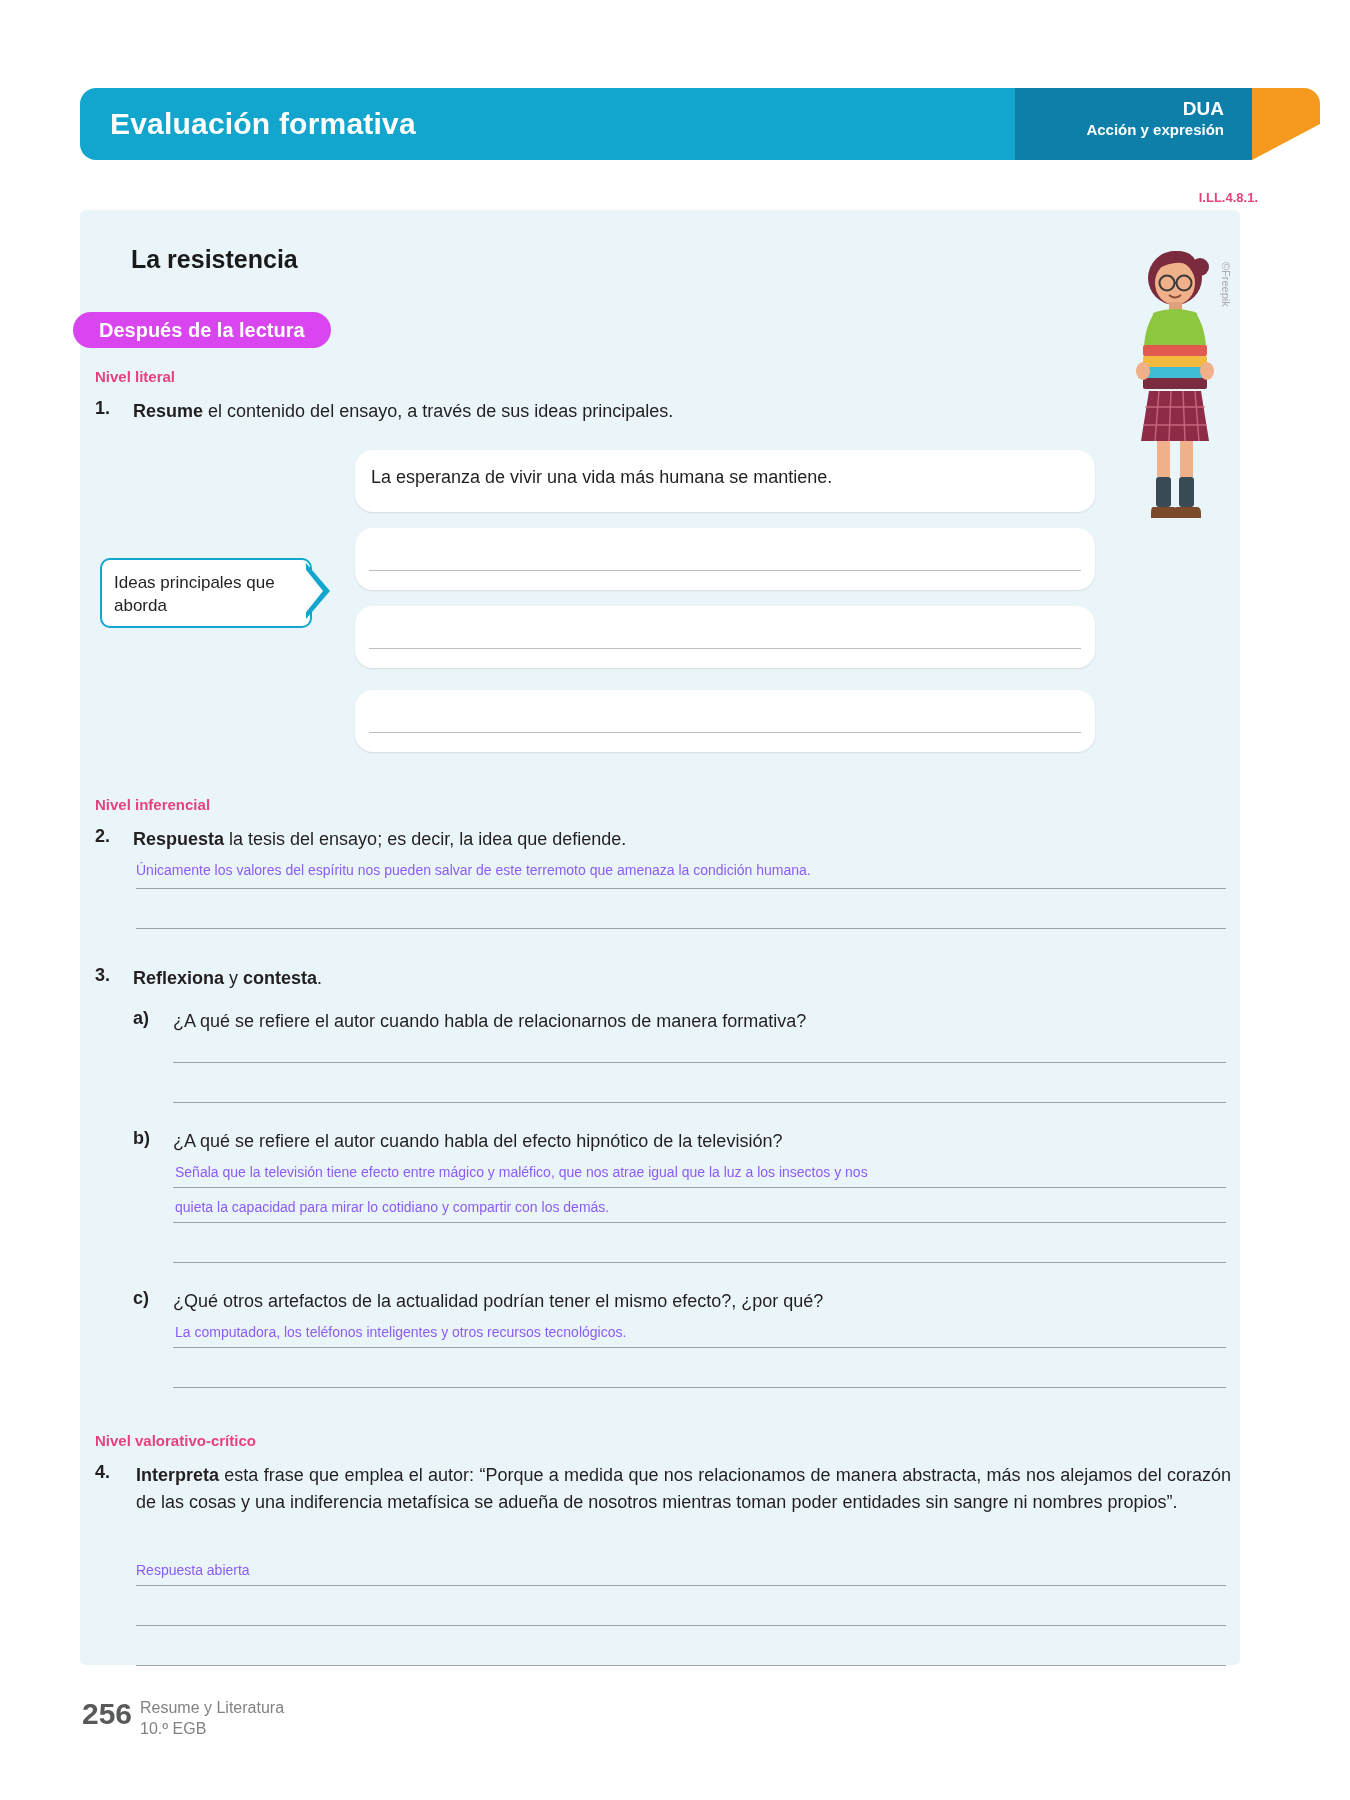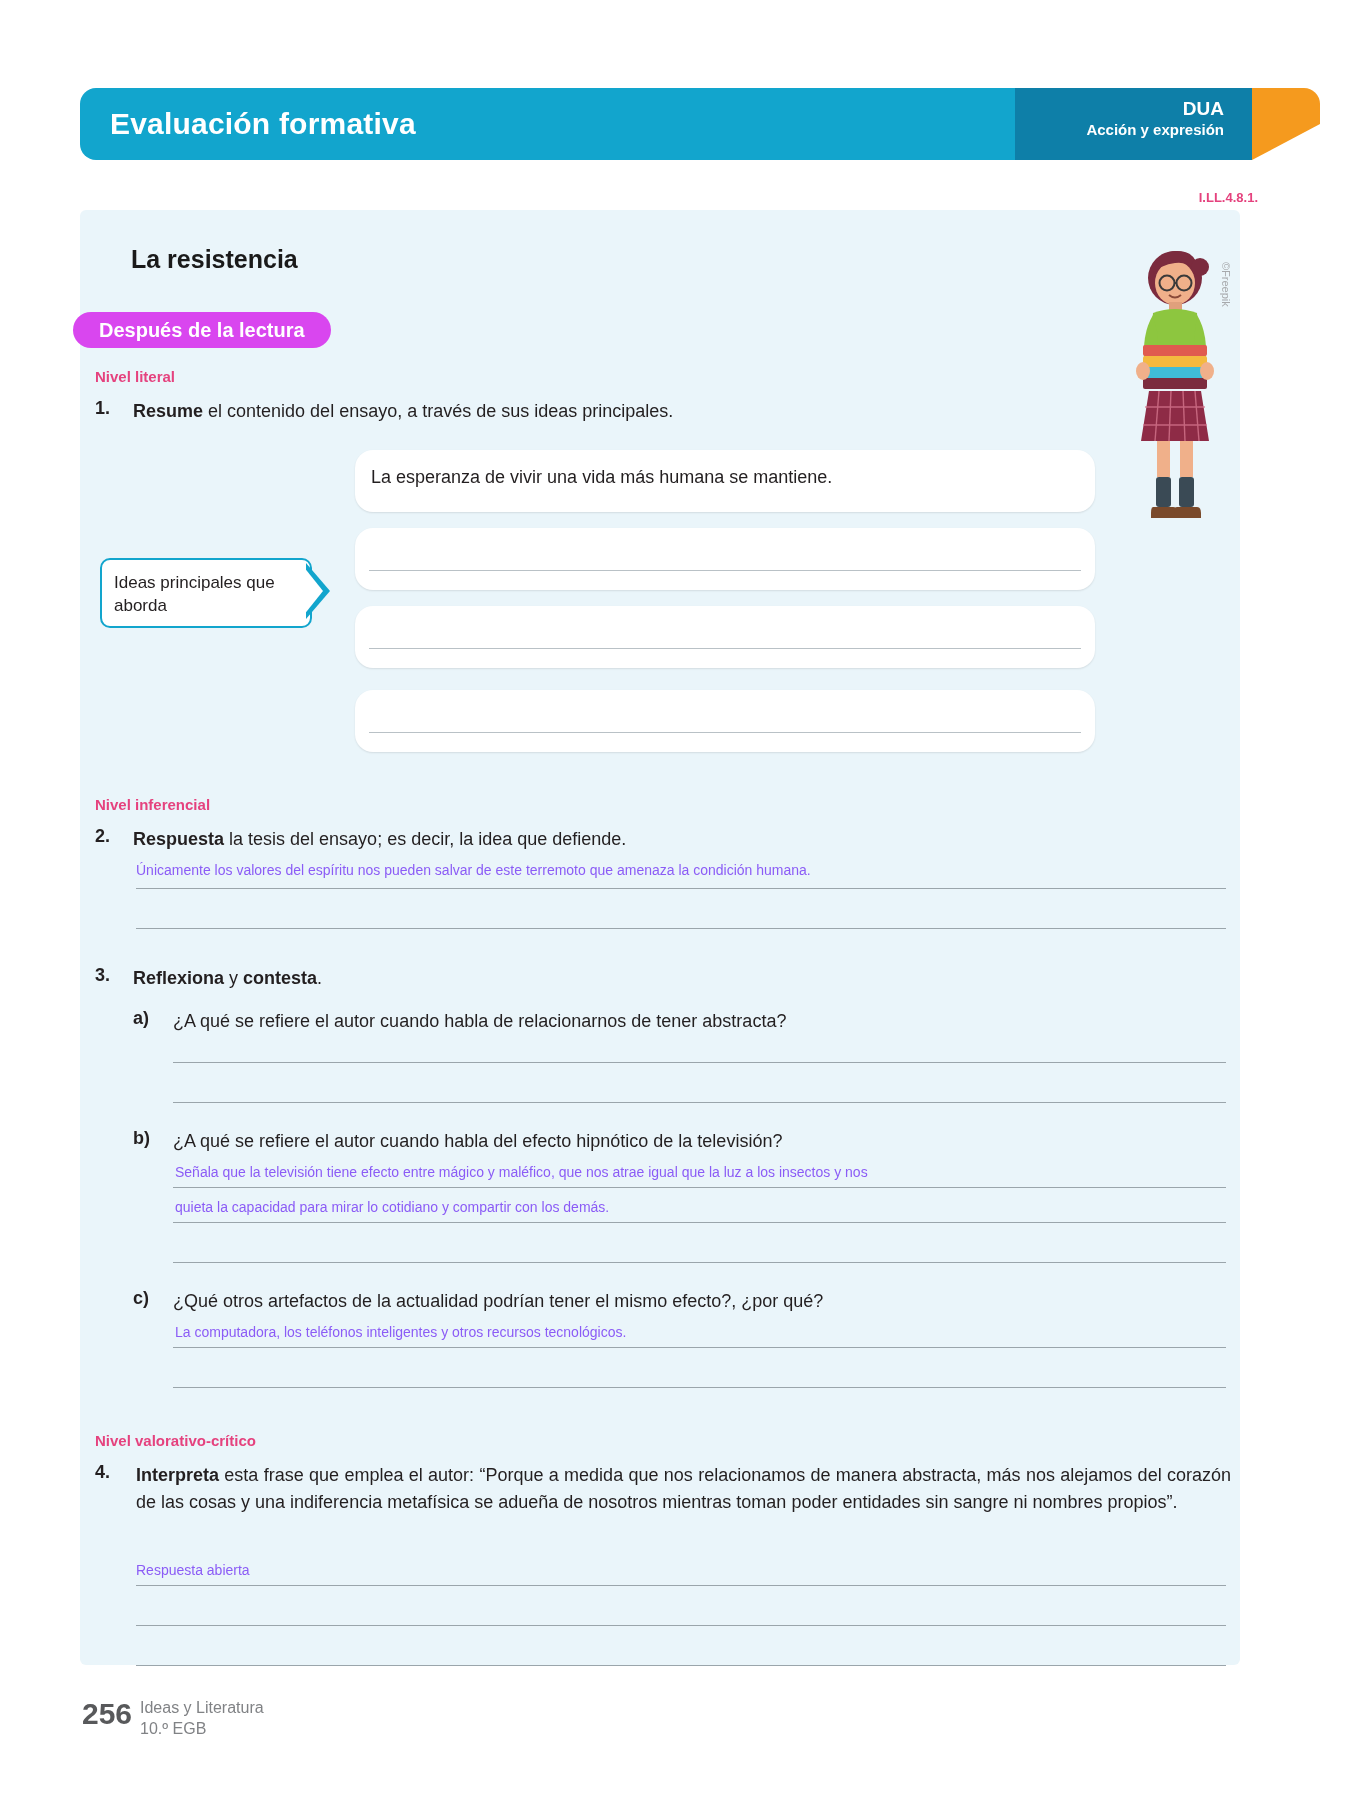--- a/index.html
+++ b/index.html
@@ -370,21 +370,21 @@
   <div class="hand" style="left:136px; top:858px; width:1080px;">Únicamente los valores del espíritu nos pueden salvar de este terremoto que amenaza la condición humana.</div>
   <div class="line" style="left:136px; top:888px; width:1090px;"></div>
   <div class="line" style="left:136px; top:928px; width:1090px;"></div>
 
   <div class="qnum" style="left:95px; top:965px;">3.</div>
   <div class="qtext" style="left:133px; top:965px; width:900px;">
     <b>Reflexiona</b><span> y </span><b>contesta</b><span>.</span>
   </div>
 
   <div class="qnum" style="left:133px; top:1008px;">a)</div>
-  <div class="qtext" style="left:173px; top:1008px; width:900px;">¿A qué se refiere el autor cuando habla de relacionarnos de tener abstracta?</div>
+  <div class="qtext" style="left:173px; top:1008px; width:900px;">¿A qué se refiere el autor cuando habla de relacionarnos de manera formativa?</div>
   <div class="line" style="left:173px; top:1062px; width:1053px;"></div>
   <div class="line" style="left:173px; top:1102px; width:1053px;"></div>
 
   <div class="qnum" style="left:133px; top:1128px;">b)</div>
   <div class="qtext" style="left:173px; top:1128px; width:900px;">¿A qué se refiere el autor cuando habla del efecto hipnótico de la televisión?</div>
   <div class="hand" style="left:175px; top:1160px; width:1050px;">Señala que la televisión tiene efecto entre mágico y maléfico, que nos atrae igual que la luz a los insectos y nos</div>
   <div class="line" style="left:173px; top:1187px; width:1053px;"></div>
   <div class="hand" style="left:175px; top:1195px; width:1050px;">quieta la capacidad para mirar lo cotidiano y compartir con los demás.</div>
   <div class="line" style="left:173px; top:1222px; width:1053px;"></div>
   <div class="line" style="left:173px; top:1262px; width:1053px;"></div>
@@ -404,17 +404,17 @@
     <span>poder entidades sin sangre ni nombres propios”.</span>
   </div>
 
   <div class="hand" style="left:136px; top:1558px; width:1090px;">Respuesta abierta</div>
   <div class="line" style="left:136px; top:1585px; width:1090px;"></div>
   <div class="line" style="left:136px; top:1625px; width:1090px;"></div>
   <div class="line" style="left:136px; top:1665px; width:1090px;"></div>
 
   <div class="folio">256</div>
   <div class="folio-text">
-    <div>Ideas y Literatura</div>
+    <div>Resume y Literatura</div>
     <div>10.º EGB</div>
   </div>
 
 </div>
 
 </body></html>

